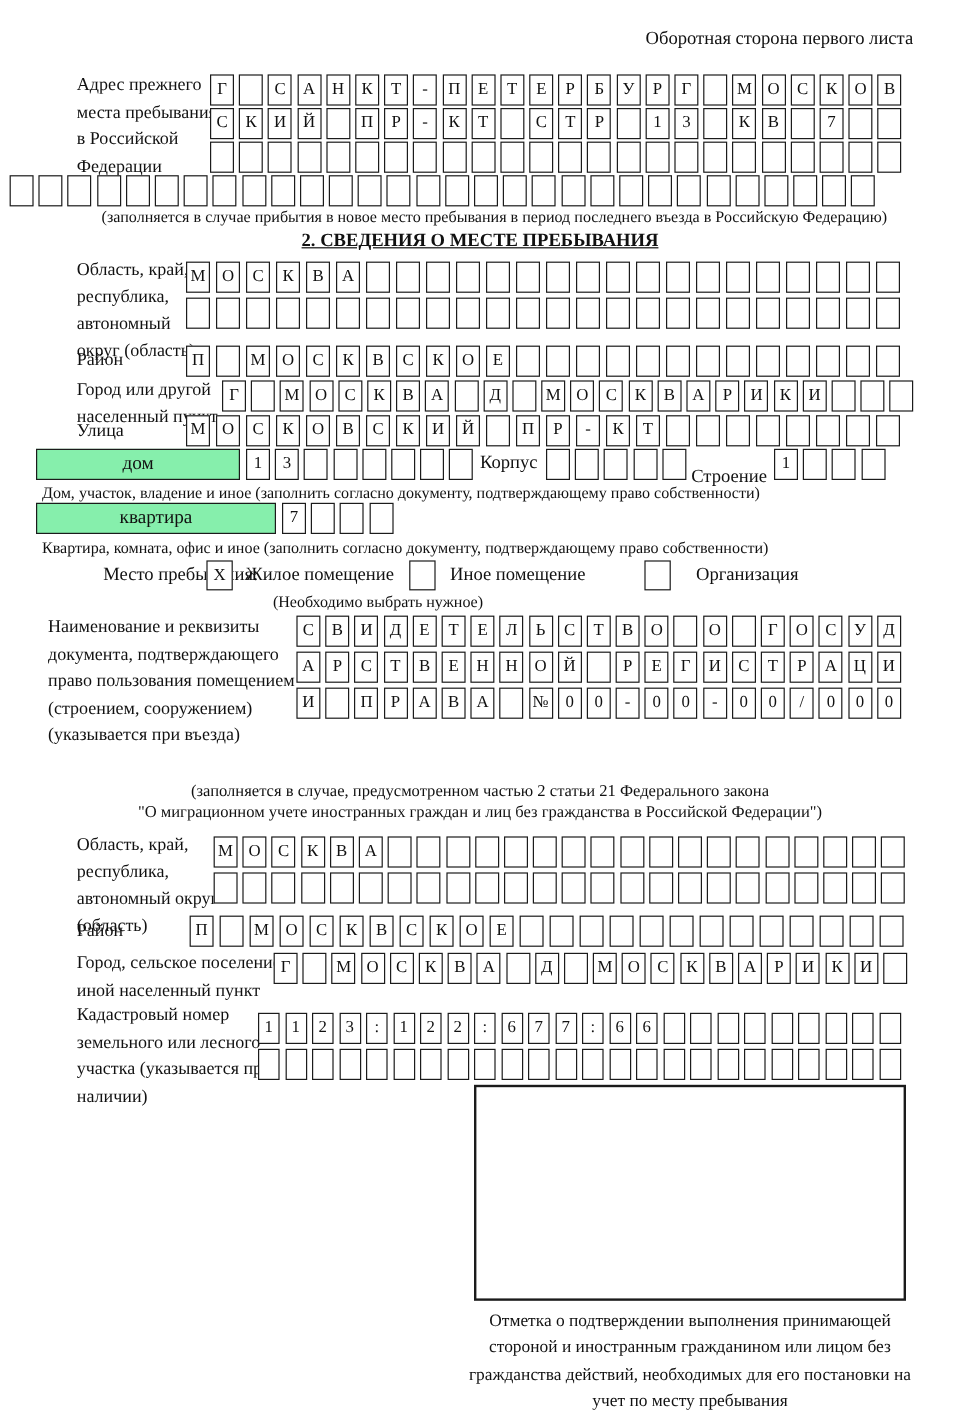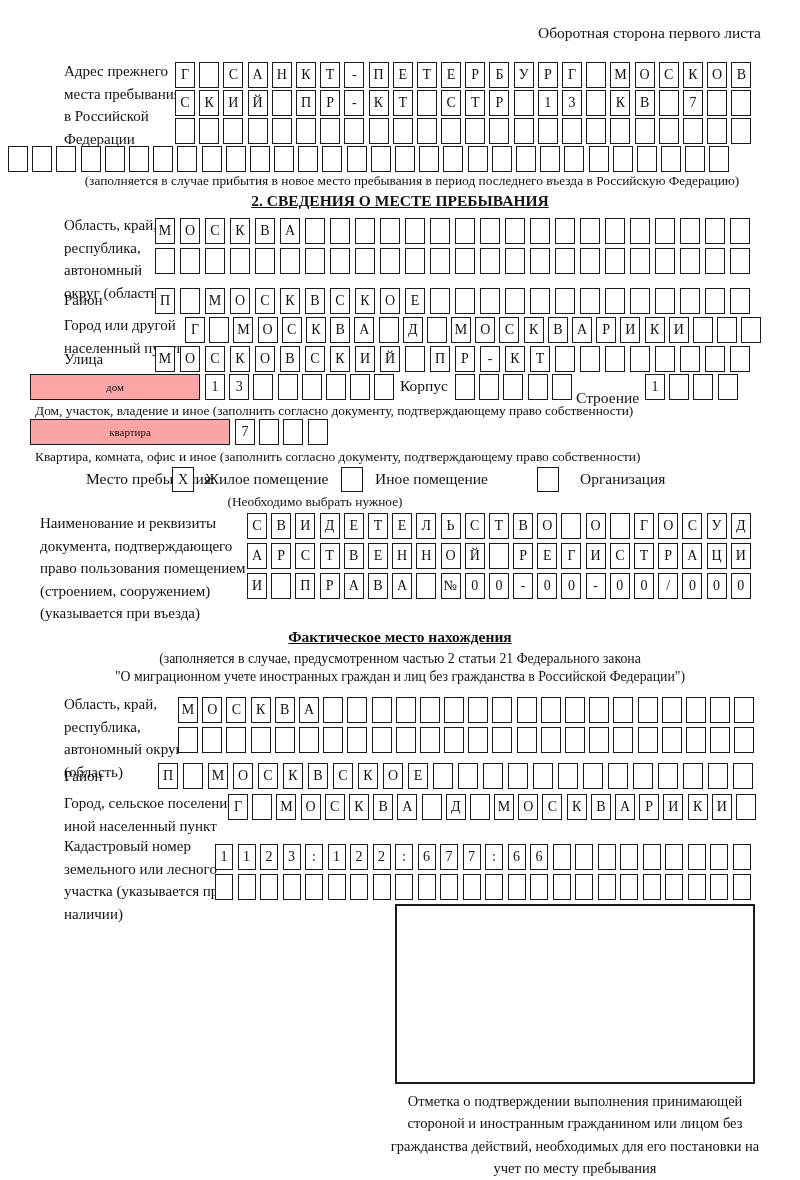--- a/index.html
+++ b/index.html
@@ -18,21 +18,21 @@
     font-size:14px;line-height:1;background:#fff;
   }
   .wide .cell{margin-right:5px;}
   .narrow .cell{width:18px;margin-right:4.5px;}
   .caption{font-size:13.4px;color:#111;}
   .center{text-align:center;}
   .bold{font-weight:bold;text-decoration:underline;}
   .labelbox{
     box-sizing:border-box;border:1.6px solid #1b1b1b;height:26px;
     display:flex;align-items:center;justify-content:center;
-    font-size:11px;background:#fca5a5;
+    font-size:16px;background:#86efac;
   }
   .checkbox{
     box-sizing:border-box;width:22px;height:25px;border:1.6px solid #1b1b1b;
     display:inline-flex;align-items:center;justify-content:center;
     font-size:14px;background:#fff;
   }
   .inlinelbl{font-size:15.5px;}
   .stampbox{box-sizing:border-box;border:2px solid #1b1b1b;background:#fff;}
 </style>
 </head>
@@ -405,21 +405,20 @@
       <span class="cell">0</span>
       <span class="cell">-</span>
       <span class="cell">0</span>
       <span class="cell">0</span>
       <span class="cell">/</span>
       <span class="cell">0</span>
       <span class="cell">0</span>
       <span class="cell">0</span>
     </div>
 
-  <div class="abs bold center" style="top:628px;left:0;width:800px;font-size:15.5px;">Фактическое место нахождения</div>
   <div class="abs caption center" style="top:651px;left:0;width:800px;font-size:13.8px;">(заполняется в случае, предусмотренном частью 2 статьи 21 Федерального закона</div>
   <div class="abs caption center" style="top:669px;left:0;width:800px;font-size:13.8px;">"О миграционном учете иностранных граждан и лиц без гражданства в Российской Федерации")</div>
 
   <div class="abs lbl" style="top:693px;left:64px;width:140px;">Область, край, республика, автономный округ (область)</div>
   <div class="cellrow" style="top:697px;left:178px;">
       <span class="cell">М</span>
       <span class="cell">О</span>
       <span class="cell">С</span>
       <span class="cell">К</span>
       <span class="cell">В</span>

